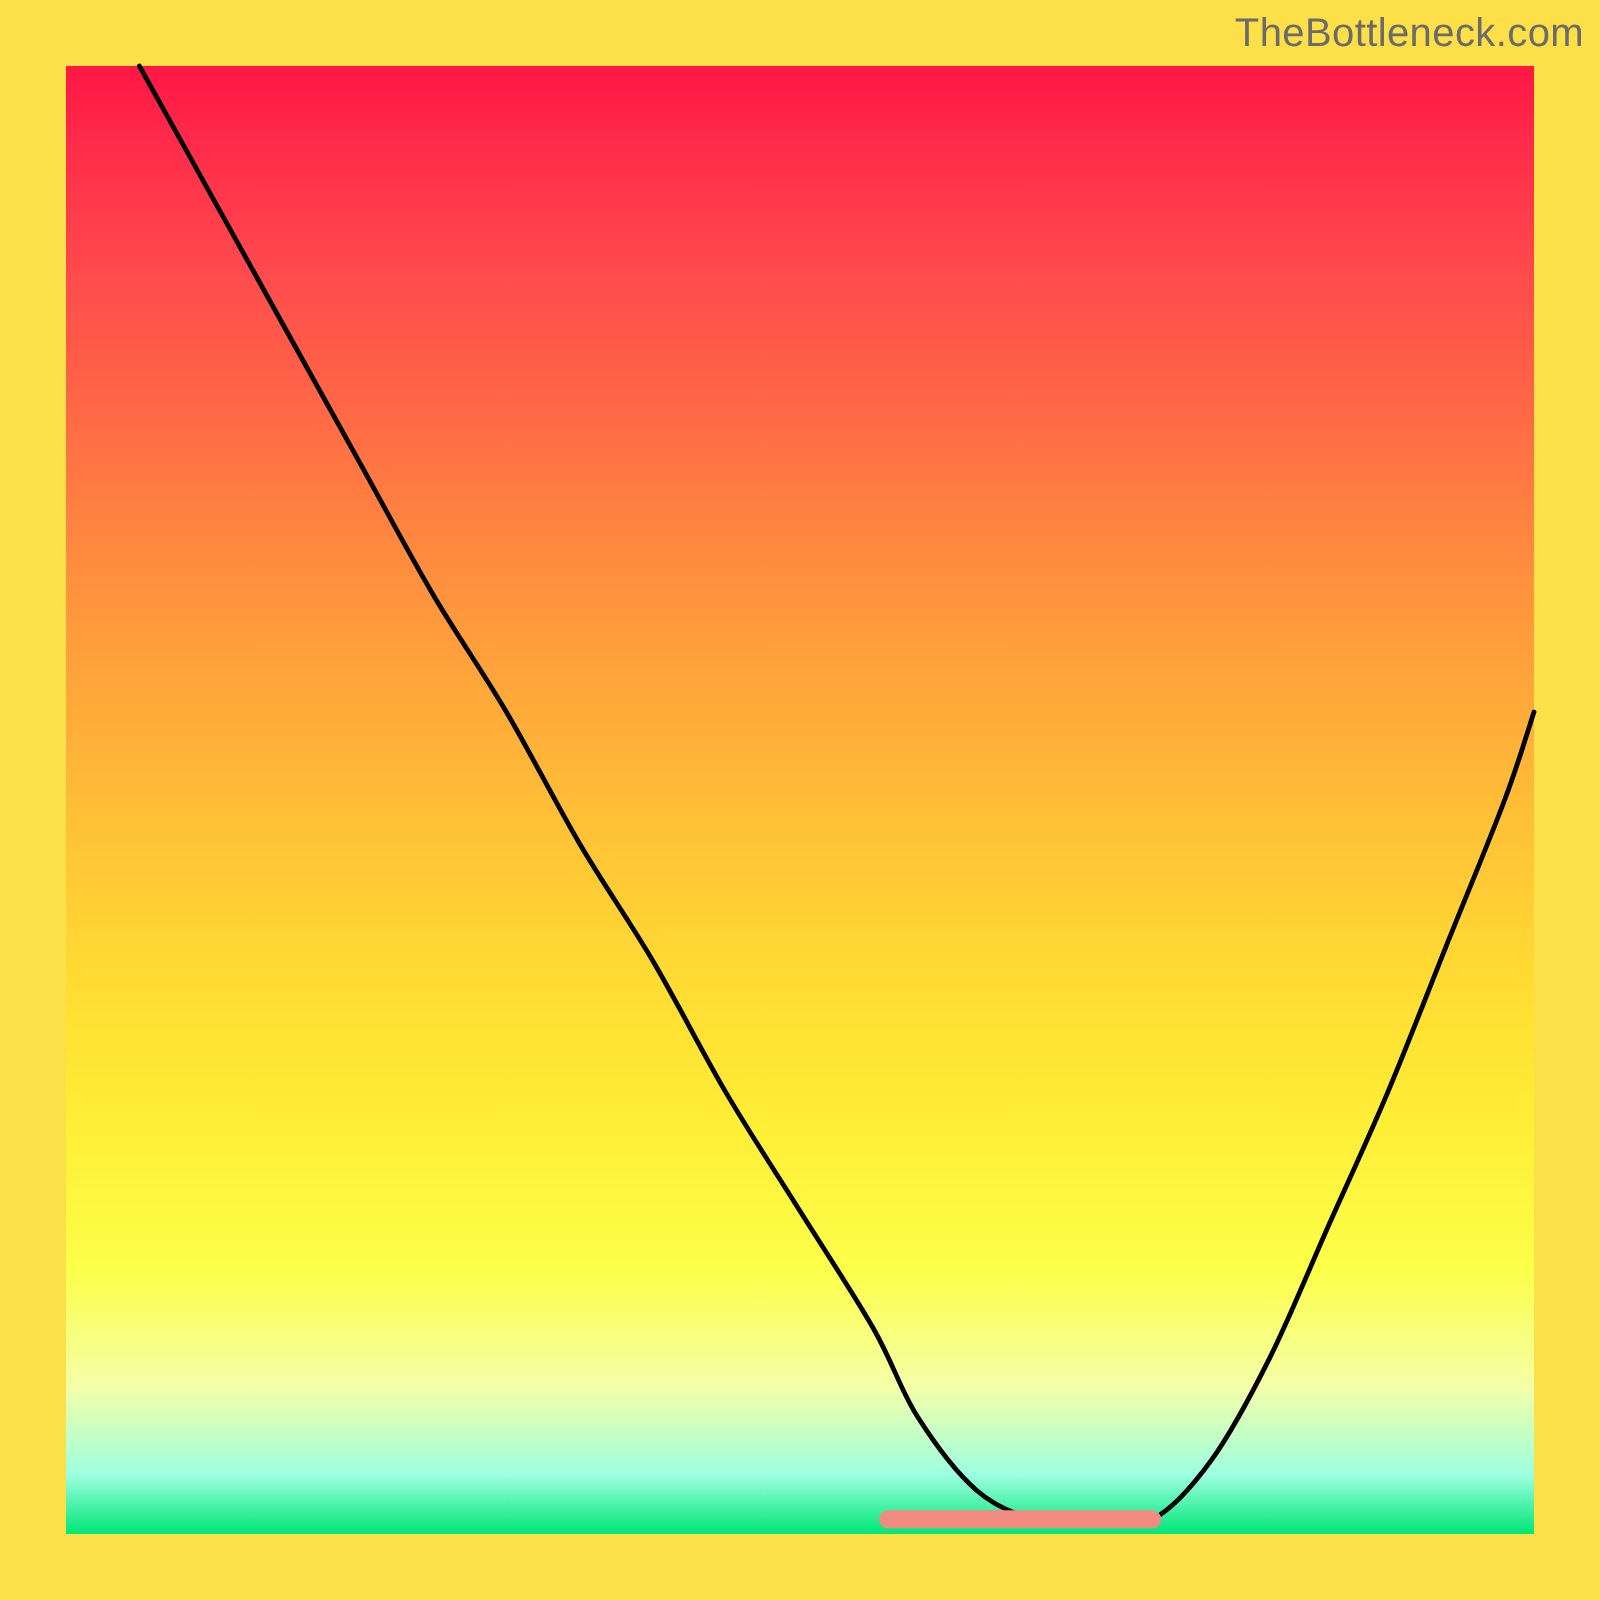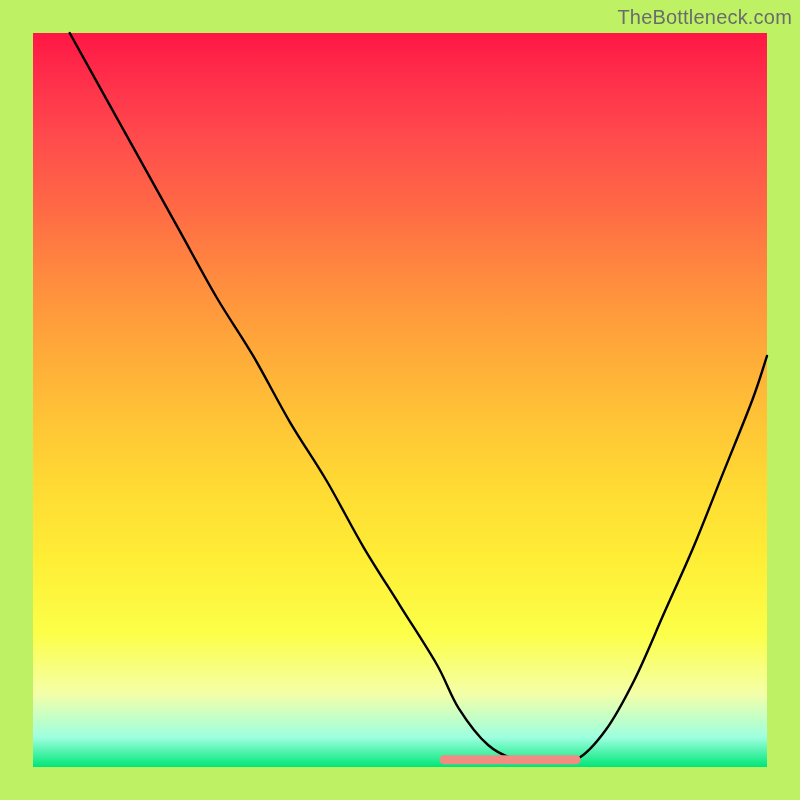--- a/index.html
+++ b/index.html
@@ -10,21 +10,21 @@
     background: #000;
     overflow: hidden;
     font-family: Arial, Helvetica, sans-serif;
   }
   .frame {
     position: absolute;
     left: 0;
     top: 0;
     width: 800px;
     height: 800px;
-    background: #bef264;
+    background: #fde047;
   }
   .plot {
     position: absolute;
     left: 33px;
     top: 33px;
     width: 734px;
     height: 734px;
     
     background: linear-gradient(to bottom,
       #ff1744 0%,

